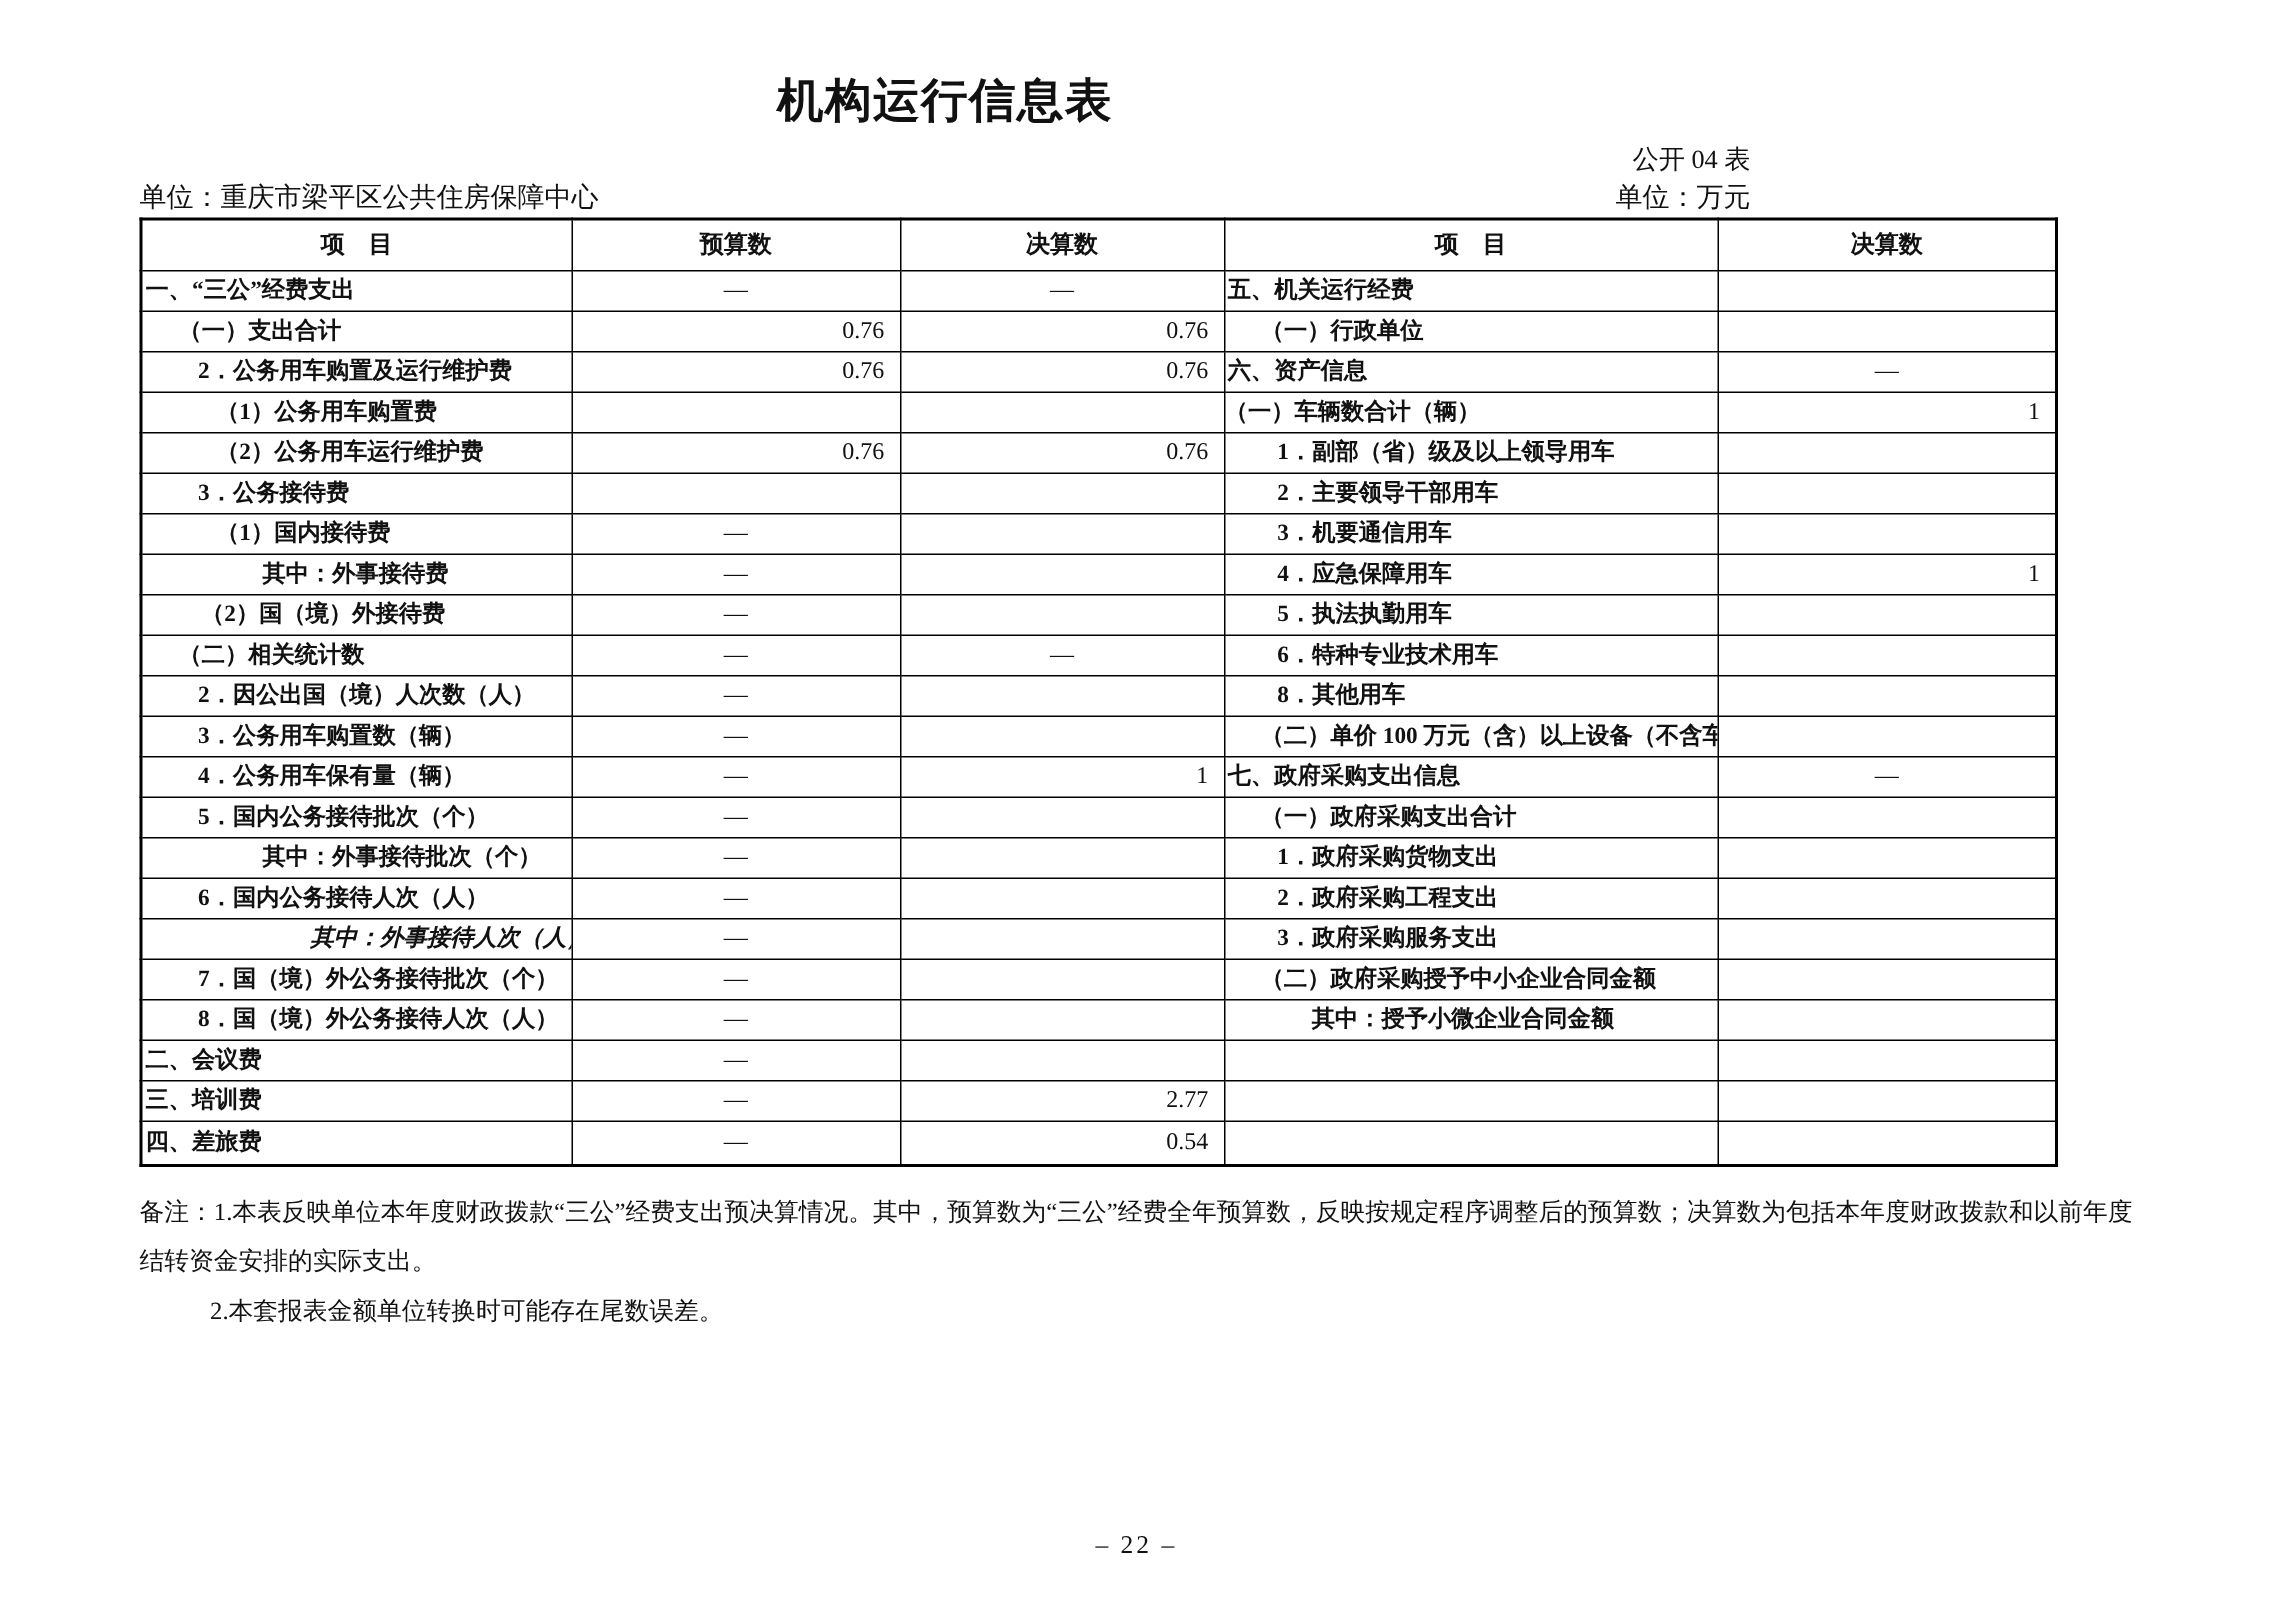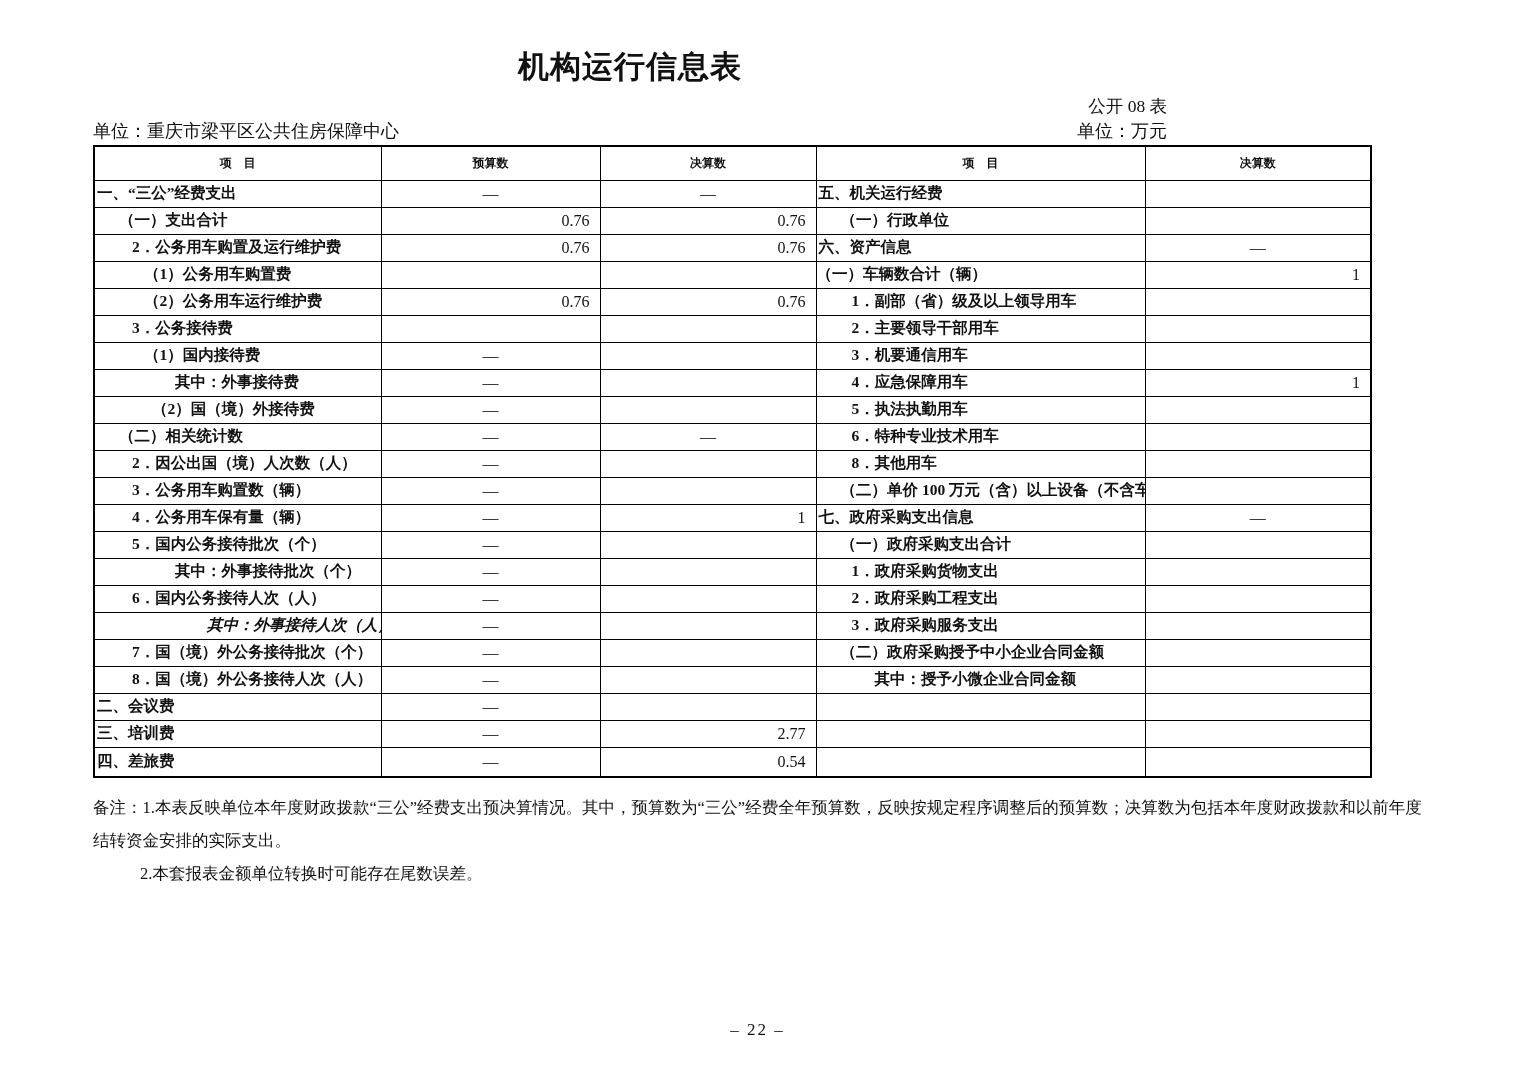--- a/index.html
+++ b/index.html
@@ -44,21 +44,21 @@
     width: 1277px;
     border: 2px solid #000;
   }
   table.main th, table.main td {
     border: 1px solid #000;
     overflow: hidden;
     white-space: nowrap;
   }
   table.main thead tr { height: 34px; }
   table.main th {
-    font-size: 12px;
+    font-size: 16px;
     font-weight: bold;
     text-align: center;
   }
   table.main tbody tr { height: 27px; }
   table.main tbody tr:nth-child(22) { height: 30px; }
   table.main tbody tr:nth-child(23) { height: 37px; }
   table.main tbody tr:nth-child(24) { height: 37px; }
   td.c-label {
     font-size: 15.5px;
     font-weight: bold;
@@ -90,21 +90,21 @@
     letter-spacing: 2px;
   }
 </style>
 </head>
 <body>
 
 <div class="content">
 
   <div class="doc-title">机构运行信息表</div>
 
-  <div class="form-code">公开 08 表</div>
+  <div class="form-code">公开 04 表</div>
 
   <div class="unit-row">
     <span>单位：重庆市梁平区公共住房保障中心</span>
     <span>单位：万元</span>
   </div>
 
   <table class="main">
     <colgroup>
       <col style="width:287px">
       <col style="width:219px">
@@ -172,21 +172,21 @@
           <td class="c-num"></td>
         </tr>
         <tr>
           <td class="c-label" style="padding-left: 80px;">其中：外事接待费</td>
           <td class="c-num dash">—</td>
           <td class="c-num"></td>
           <td class="c-label" style="padding-left: 35px; margin-left: 44px;">4．应急保障用车</td>
           <td class="c-num">1</td>
         </tr>
         <tr>
-          <td class="c-label" style="padding-left: 57px; margin-top: 36px;">（2）国（境）外接待费</td>
+          <td class="c-label" style="padding-left: 39px; margin-top: 36px;">（2）国（境）外接待费</td>
           <td class="c-num dash">—</td>
           <td class="c-num"></td>
           <td class="c-label" style="padding-left: 35px;">5．执法执勤用车</td>
           <td class="c-num"></td>
         </tr>
         <tr>
           <td class="c-label" style="padding-left: 24px;">（二）相关统计数</td>
           <td class="c-num dash">—</td>
           <td class="c-num dash">—</td>
           <td class="c-label" style="padding-left: 35px;">6．特种专业技术用车</td>

